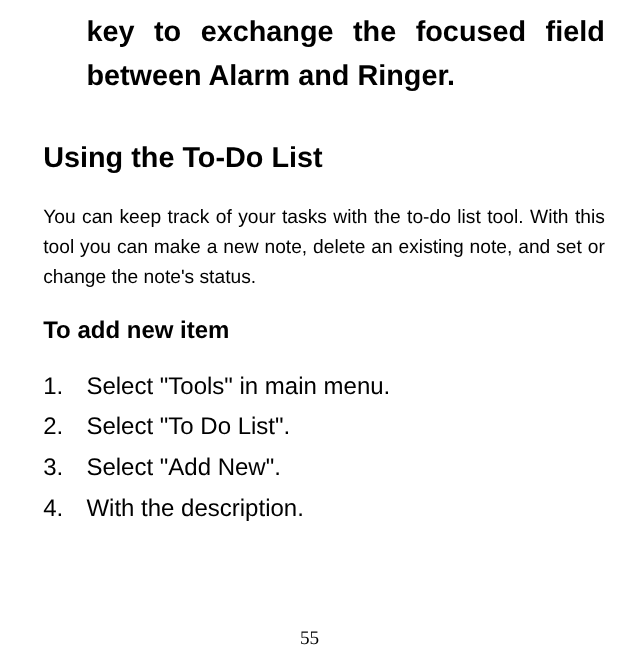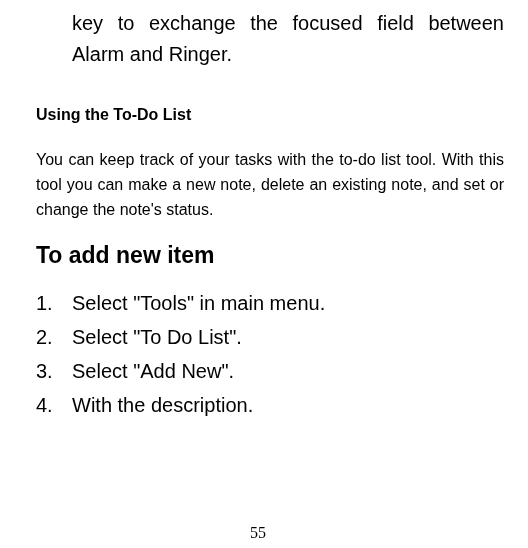--- a/index.html
+++ b/index.html
@@ -12,39 +12,40 @@
     color: #000;
   }
   .page {
     box-sizing: border-box;
     width: 528px;
     height: 548px;
     padding: 8px 24px 0 36px;
     position: relative;
   }
   .frag {
-    font-size: 20px;
+    font-size: 24px;
     line-height: 1.55;
     text-align: justify;
     padding-left: 36px;
     margin-bottom: 36px;
+    font-weight: bold;
   }
   .h2 {
-    font-size: 16px;
+    font-size: 24px;
     font-weight: bold;
     margin-bottom: 24px;
   }
   .para {
     font-size: 16px;
     line-height: 1.55;
     text-align: justify;
     margin-bottom: 20px;
   }
   .h3 {
-    font-size: 23px;
+    font-size: 20px;
     font-weight: bold;
     margin-bottom: 18px;
   }
   ol.steps {
     list-style: none;
     padding: 0;
     margin: 0;
     font-size: 20px;
     line-height: 1.6;
   }

